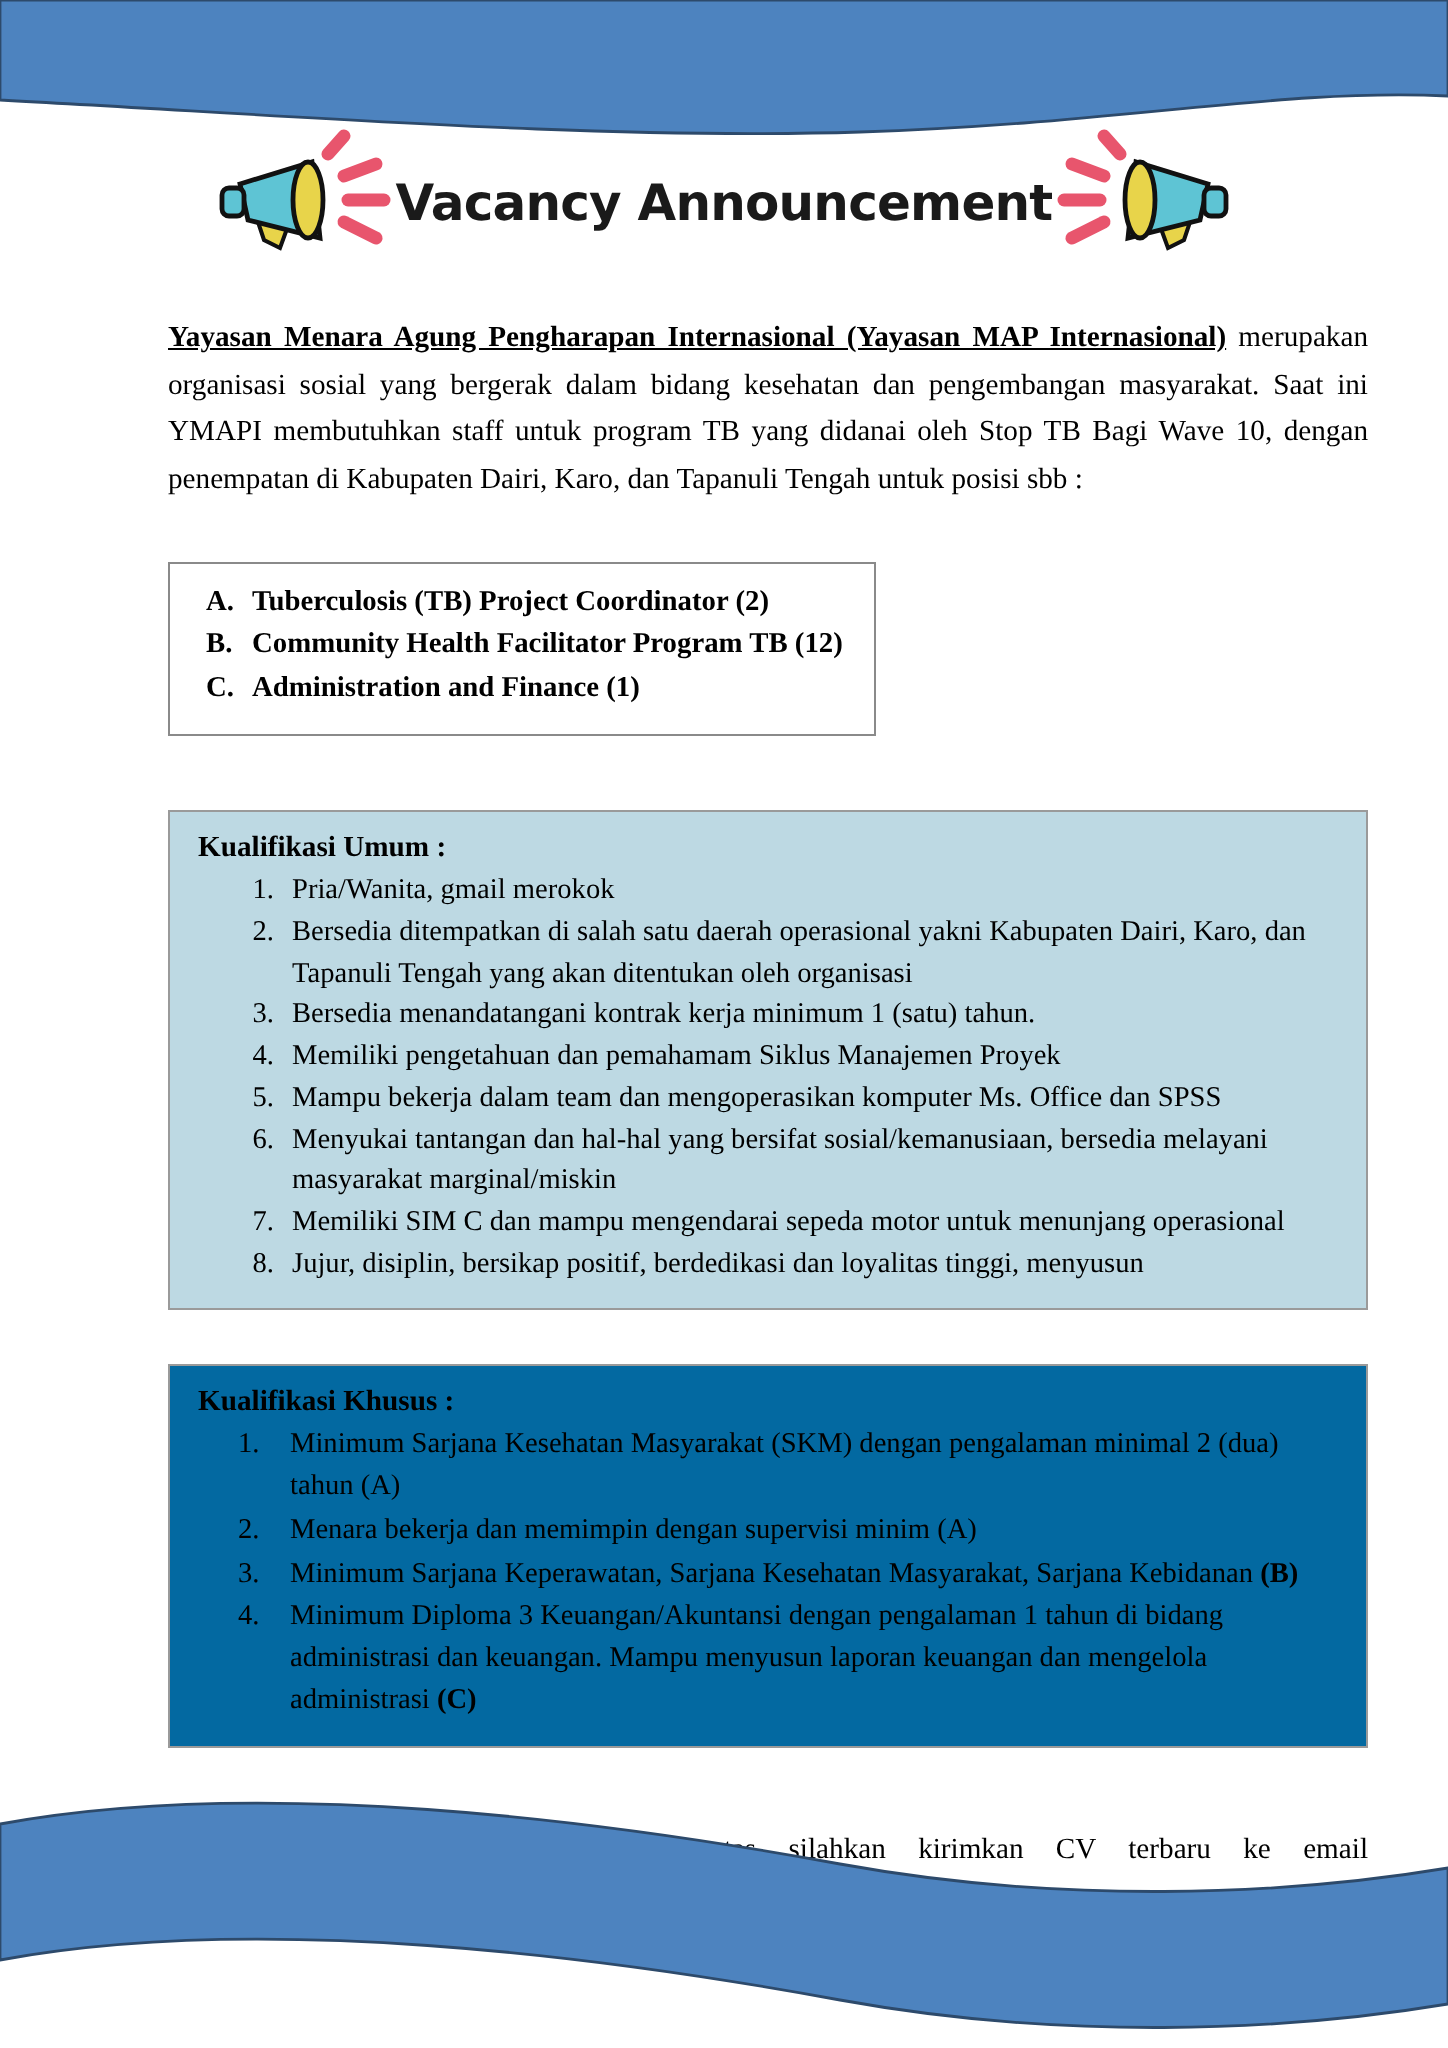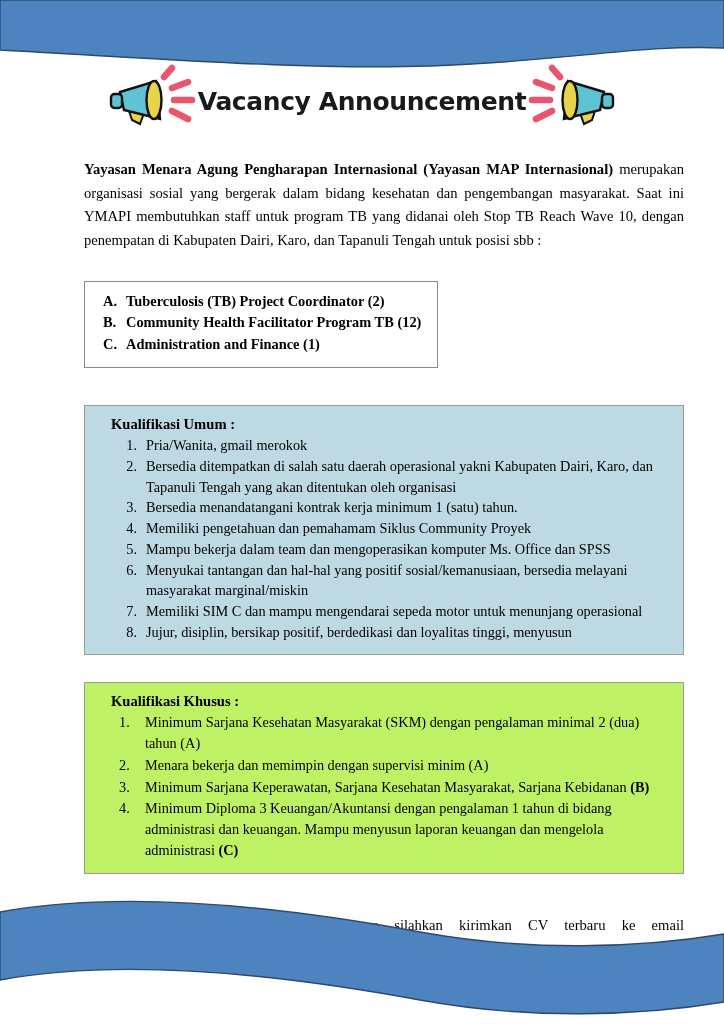--- a/index.html
+++ b/index.html
@@ -59,21 +59,21 @@
     width: 600px;
   }
 
   p.intro, p.closing {
     margin: 0;
     font-size: 14.6px;
     line-height: 1.62;
     text-align: justify;
     text-justify: inter-word;
   }
-  p.intro b { font-weight: bold; }
+  p.intro b { font-weight: bold; text-decoration: underline; }
 
   
   .positions-box {
     margin-top: 28px;
     width: 354px;
     border: 1px solid #8a8a8a;
     box-sizing: border-box;
     padding: 9px 10px 11px 10px;
   }
   .positions-box ol {
@@ -98,26 +98,26 @@
     padding: 10px 12px 12px 12px;
   }
   .qual-box.general {
     margin-top: 37px;
     width: 600px;
     background: #bdd9e3;
   }
   .qual-box.special {
     margin-top: 27px;
     width: 600px;
-    background: #bef264;
+    background: #0369a1;
   }
   .qual-heading {
     font-size: 14.6px;
     font-weight: bold;
-    margin: 0 0 2px 14px;
+    margin: 0 0 2px 2px;
   }
   .qual-box ol {
     margin: 0;
     padding: 0;
     list-style: none;
   }
   .qual-box li {
     font-size: 14.3px;
     line-height: 1.45;
     display: flex;
@@ -190,21 +190,21 @@
         <path d="M18,28 L54,17 L58,55 L22,46 Z" fill="#5ec4d4" stroke="#111111" stroke-width="2.4"></path>
         <ellipse cx="52" cy="36" rx="7.5" ry="19" fill="#e8d44a" stroke="#111111" stroke-width="2.4"></ellipse>
         <rect x="9" y="30" width="11" height="14" rx="3.5" fill="#5ec4d4" stroke="#111111" stroke-width="2.4"></rect>
       </g>
     </svg>
   </span>
 </div>
 
 <div class="content">
 
-  <p class="intro"><b>Yayasan Menara Agung Pengharapan Internasional (Yayasan MAP Internasional)</b><span> merupakan organisasi sosial yang bergerak dalam bidang kesehatan dan pengembangan masyarakat. Saat ini YMAPI membutuhkan staff untuk program TB yang didanai oleh Stop TB Reach Wave 10, dengan penempatan di Kabupaten Dairi, Karo, dan Tapanuli Tengah untuk posisi sbb :</span></p>
+  <p class="intro"><b>Yayasan Menara Agung Pengharapan Internasional (Yayasan MAP Internasional)</b><span> merupakan organisasi sosial yang bergerak dalam bidang kesehatan dan pengembangan masyarakat. Saat ini YMAPI membutuhkan staff untuk program TB yang didanai oleh Stop TB Bagi Wave 10, dengan penempatan di Kabupaten Dairi, Karo, dan Tapanuli Tengah untuk posisi sbb :</span></p>
 
   <div class="positions-box">
     <ol>
       <li>
         <span class="marker">A.</span>
         <span class="body">Tuberculosis (TB) Project Coordinator (2)</span>
       </li>
       <li>
         <span class="marker">B.</span>
         <span class="body">Community Health Facilitator Program TB (12)</span>
@@ -226,29 +226,29 @@
       <li>
         <span class="marker">2.</span>
         <span class="body">Bersedia ditempatkan di salah satu daerah operasional yakni Kabupaten Dairi, Karo, dan Tapanuli Tengah yang akan ditentukan oleh organisasi</span>
       </li>
       <li>
         <span class="marker">3.</span>
         <span class="body">Bersedia menandatangani kontrak kerja minimum 1 (satu) tahun.</span>
       </li>
       <li>
         <span class="marker">4.</span>
-        <span class="body">Memiliki pengetahuan dan pemahamam Siklus Community Proyek</span>
+        <span class="body">Memiliki pengetahuan dan pemahamam Siklus Manajemen Proyek</span>
       </li>
       <li>
         <span class="marker">5.</span>
         <span class="body">Mampu bekerja dalam team dan mengoperasikan komputer Ms. Office dan SPSS</span>
       </li>
       <li>
         <span class="marker">6.</span>
-        <span class="body">Menyukai tantangan dan hal-hal yang positif sosial/kemanusiaan, bersedia melayani masyarakat marginal/miskin</span>
+        <span class="body">Menyukai tantangan dan hal-hal yang bersifat sosial/kemanusiaan, bersedia melayani masyarakat marginal/miskin</span>
       </li>
       <li>
         <span class="marker">7.</span>
         <span class="body">Memiliki SIM C dan mampu mengendarai sepeda motor untuk menunjang operasional</span>
       </li>
       <li>
         <span class="marker">8.</span>
         <span class="body">Jujur, disiplin, bersikap positif, berdedikasi dan loyalitas tinggi, menyusun</span>
       </li>
     </ol>

